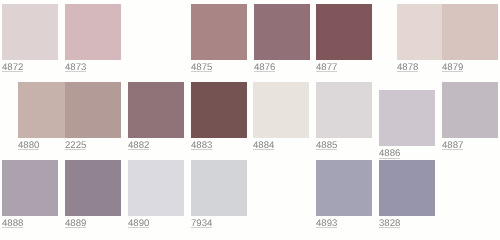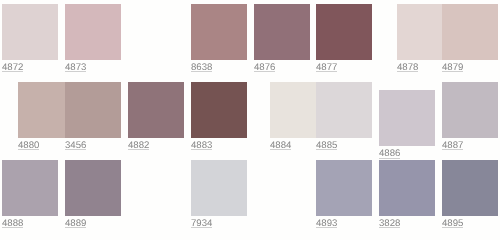--- a/index.html
+++ b/index.html
@@ -69,21 +69,21 @@
       <span class="swatch-label">4872</span>
       <div class="swatch-underline"></div>
     </div>
     <div class="swatch-cell" style="left:64.875px;top:3.5px">
       <div class="swatch-chip" style="background-color: rgb(212, 184, 187);"></div>
       <span class="swatch-label">4873</span>
       <div class="swatch-underline"></div>
     </div>
     <div class="swatch-cell" style="left:190.625px;top:3.5px">
       <div class="swatch-chip" style="background-color: rgb(170, 133, 133);"></div>
-      <span class="swatch-label">8638</span>
+      <span class="swatch-label">4875</span>
       <div class="swatch-underline"></div>
     </div>
     <div class="swatch-cell" style="left:253.5px;top:3.5px">
       <div class="swatch-chip" style="background-color: rgb(145, 112, 120);"></div>
       <span class="swatch-label">4876</span>
       <div class="swatch-underline"></div>
     </div>
     <div class="swatch-cell" style="left:316.375px;top:3.5px">
       <div class="swatch-chip" style="background-color: rgb(128, 86, 91);"></div>
       <span class="swatch-label">4877</span>
@@ -99,34 +99,34 @@
       <span class="swatch-label">4879</span>
       <div class="swatch-underline"></div>
     </div>
     <div class="swatch-cell" style="left:18px;top:81.5px">
       <div class="swatch-chip" style="background-color: rgb(198, 177, 171);"></div>
       <span class="swatch-label">4880</span>
       <div class="swatch-underline"></div>
     </div>
     <div class="swatch-cell" style="left:64.875px;top:81.5px">
       <div class="swatch-chip" style="background-color: rgb(179, 156, 152);"></div>
-      <span class="swatch-label">3456</span>
+      <span class="swatch-label">2225</span>
       <div class="swatch-underline"></div>
     </div>
     <div class="swatch-cell" style="left:127.75px;top:81.5px">
       <div class="swatch-chip" style="background-color: rgb(143, 115, 121);"></div>
       <span class="swatch-label">4882</span>
       <div class="swatch-underline"></div>
     </div>
     <div class="swatch-cell" style="left:190.625px;top:81.5px">
       <div class="swatch-chip" style="background-color: rgb(117, 83, 82);"></div>
       <span class="swatch-label">4883</span>
       <div class="swatch-underline"></div>
     </div>
-    <div class="swatch-cell" style="left:270px;top:81.5px">
+    <div class="swatch-cell" style="left:253px;top:81.5px">
       <div class="swatch-chip" style="background-color: rgb(232, 227, 221);"></div>
       <span class="swatch-label">4884</span>
       <div class="swatch-underline"></div>
     </div>
     <div class="swatch-cell" style="left:316.375px;top:81.5px">
       <div class="swatch-chip" style="background-color: rgb(220, 215, 217);"></div>
       <span class="swatch-label">4885</span>
       <div class="swatch-underline"></div>
     </div>
     <div class="swatch-cell" style="left:379.25px;top:90px">
@@ -142,33 +142,33 @@
     <div class="swatch-cell" style="left:2px;top:159.5px">
       <div class="swatch-chip" style="background-color: rgb(171, 162, 173);"></div>
       <span class="swatch-label">4888</span>
       <div class="swatch-underline"></div>
     </div>
     <div class="swatch-cell" style="left:64.875px;top:159.5px">
       <div class="swatch-chip" style="background-color: rgb(145, 131, 143);"></div>
       <span class="swatch-label">4889</span>
       <div class="swatch-underline"></div>
     </div>
+    <div class="swatch-cell" style="left:127.75px;top:159.5px">
+      <div class="swatch-chip" style="background-color: rgb(219, 218, 224);"></div>
+      <span class="swatch-label">4890</span>
+      <div class="swatch-underline"></div>
+    </div>
     <div class="swatch-cell" style="left:190.625px;top:159.5px">
       <div class="swatch-chip" style="background-color: rgb(211, 212, 216);"></div>
       <span class="swatch-label">7934</span>
       <div class="swatch-underline"></div>
     </div>
     <div class="swatch-cell" style="left:316.375px;top:159.5px">
       <div class="swatch-chip" style="background-color: rgb(164, 163, 181);"></div>
       <span class="swatch-label">4893</span>
       <div class="swatch-underline"></div>
     </div>
     <div class="swatch-cell" style="left:379.25px;top:159.5px">
       <div class="swatch-chip" style="background-color: rgb(150, 149, 171);"></div>
       <span class="swatch-label">3828</span>
       <div class="swatch-underline"></div>
     </div>
-    <div class="swatch-cell" style="left:442.125px;top:159.5px">
-      <div class="swatch-chip" style="background-color: rgb(135, 135, 153);"></div>
-      <span class="swatch-label">4895</span>
-      <div class="swatch-underline"></div>
-    </div>
   </div>
 
 </body></html>

